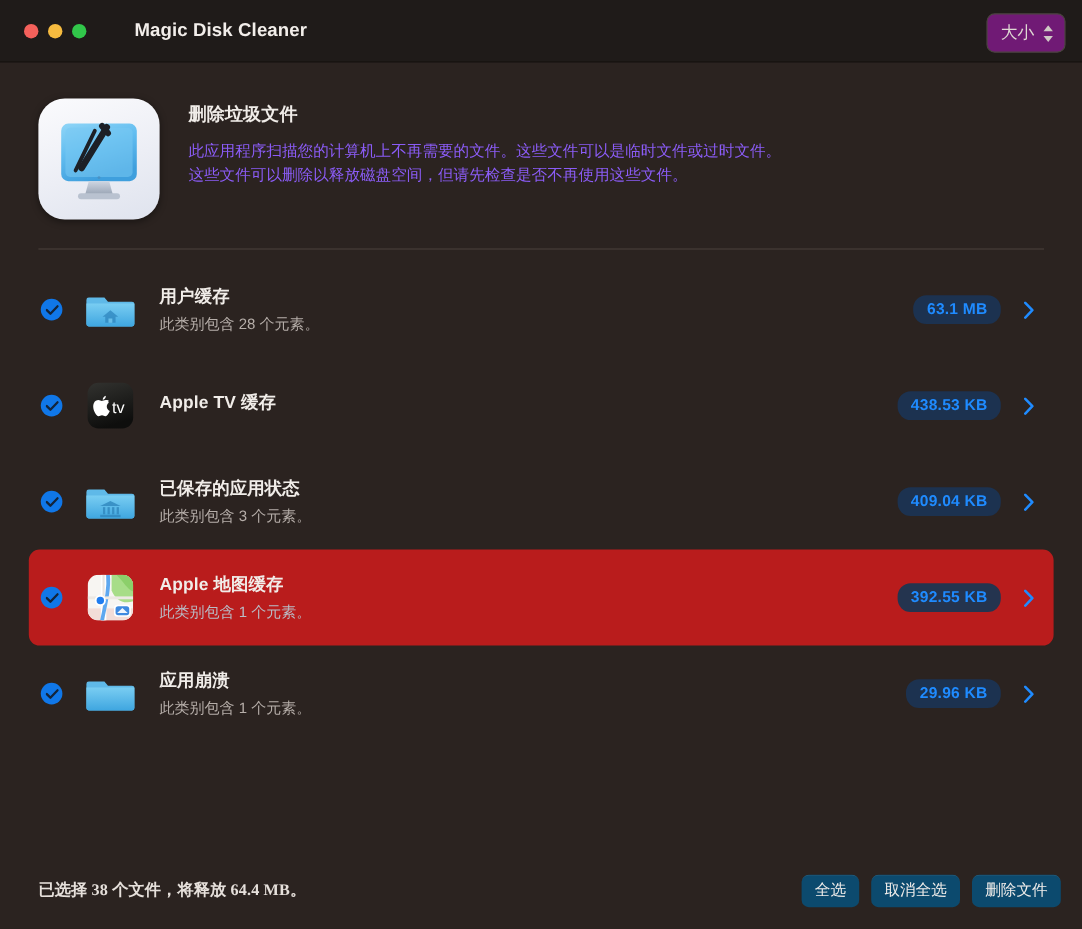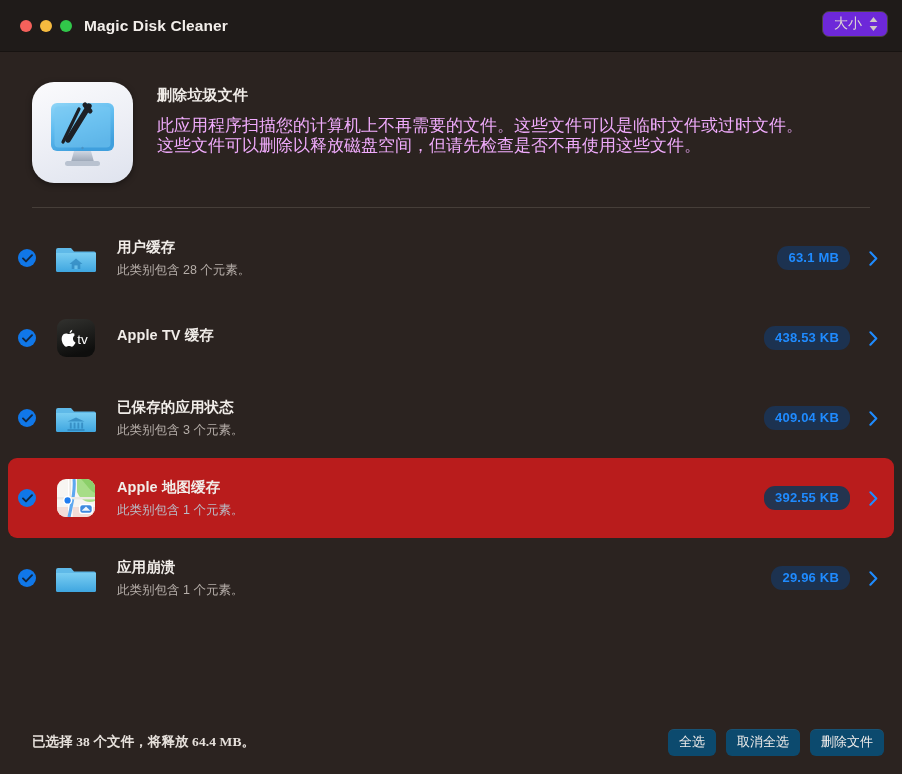--- a/index.html
+++ b/index.html
@@ -50,37 +50,37 @@
     width: 12px;
     height: 12px;
     border-radius: 50%;
     display: block;
   }
   .tl-close    { background: #f4615b; }
   .tl-minimize { background: #f6bb3f; }
   .tl-zoom     { background: #31c74a; }
 
   .window-title {
-    margin-left: 12px;
+    margin-left: 40px;
     font-size: 15.5px;
     font-weight: bold;
     color: #f2eeea;
     letter-spacing: 0.1px;
   }
 
   .size-popup {
     position: absolute;
     right: 14px;
     top: 11px;
-    height: 26px;
+    height: 33px;
     min-width: 62px;
     padding: 0 9px 0 11px;
     border: 1px solid #4a443f;
     border-radius: 7px;
-    background: #6d28d9;
+    background: #701a75;
     display: flex;
     align-items: center;
     gap: 7px;
     font-size: 14px;
     color: #ded8d3;
   }
 
   .size-popup .chev-updown {
     display: flex;
     flex-direction: column;
@@ -112,36 +112,36 @@
 
   .intro-title {
     font-size: 15px;
     font-weight: bold;
     color: #f0ece8;
     margin-bottom: 11px;
     letter-spacing: 0.2px;
   }
 
   .intro-desc {
-    font-size: 17px;
+    font-size: 13px;
     line-height: 20px;
-    color: #f0abfc;
+    color: #8b5cf6;
   }
   .intro-desc div { white-space: nowrap; }
 
   .divider {
     margin: 24px 32px 0 32px;
     height: 1px;
     background: #463e39;
   }
 
   
   .list {
     margin-top: 10px;
-    padding: 0 8px;
+    padding: 0 24px;
     flex: 1 1 auto;
   }
 
   .row {
     height: 80px;
     border-radius: 9px;
     display: flex;
     align-items: center;
     padding: 0 14px 0 10px;
   }

